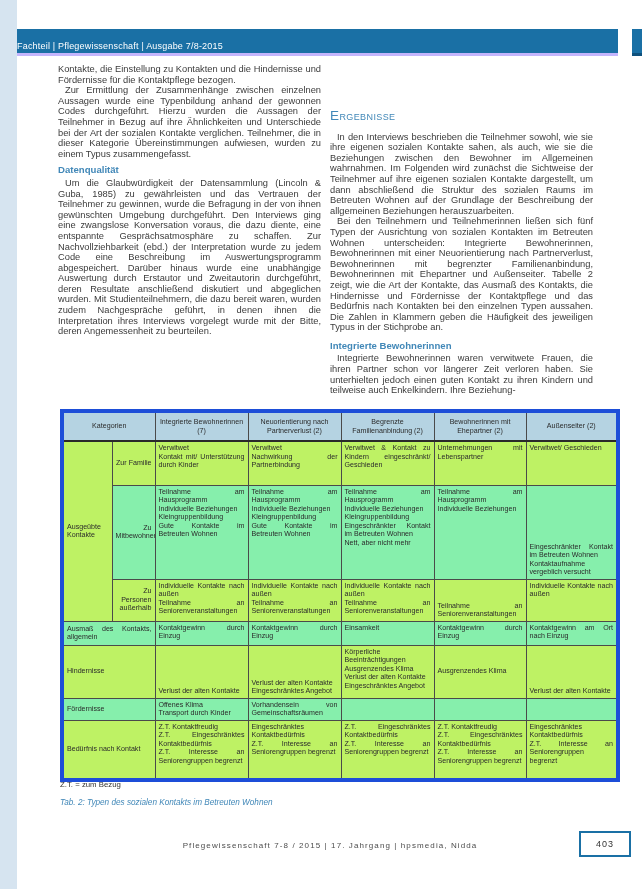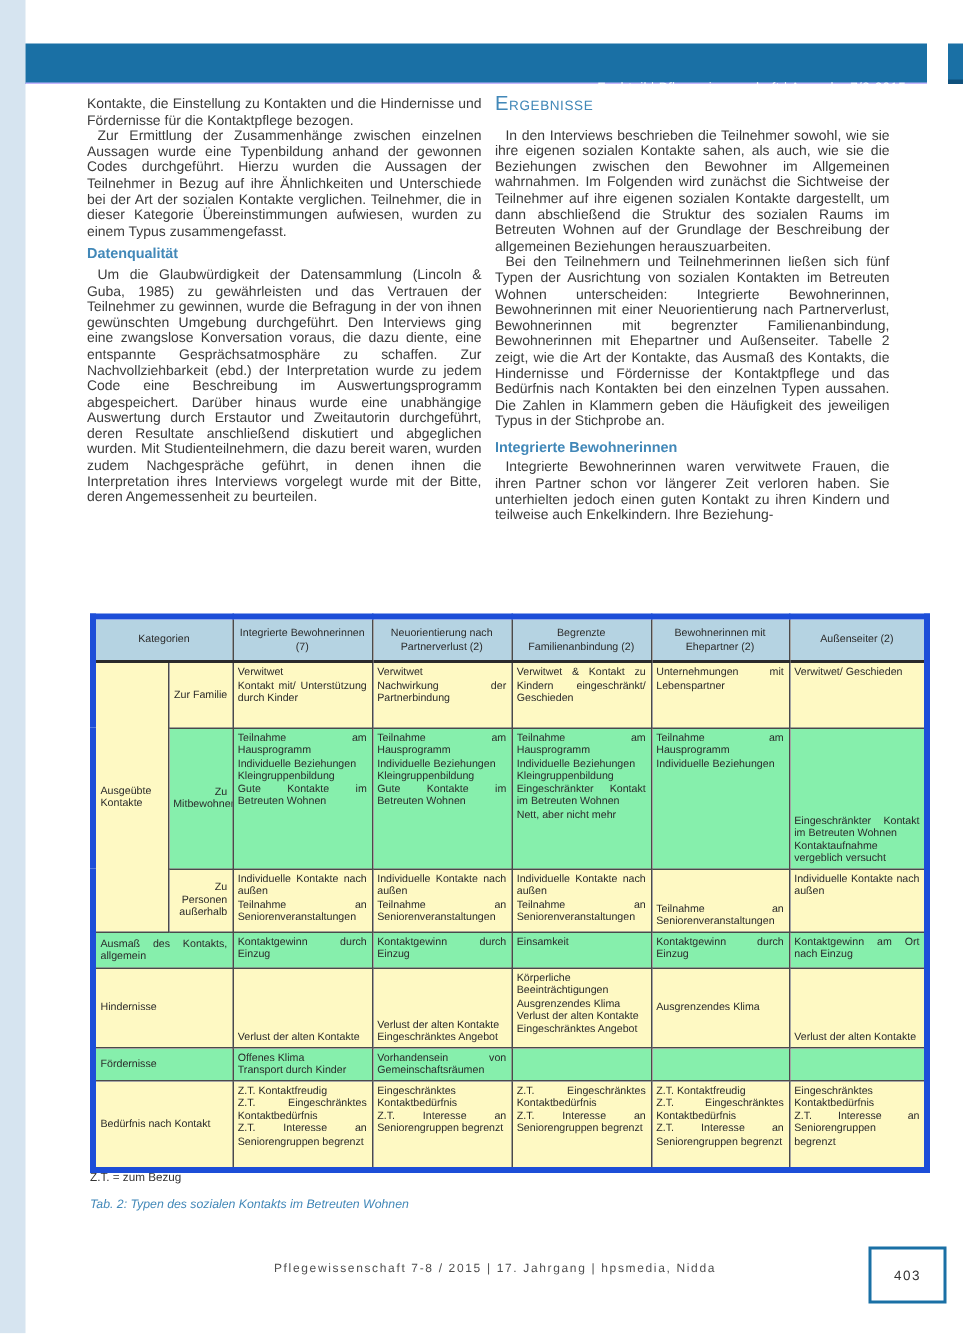--- a/index.html
+++ b/index.html
@@ -2,60 +2,60 @@
 <html lang="de"><head>
 <meta charset="utf-8">
 <style>
   html,body{margin:0;padding:0;background:#ffffff;}
   .page{position:relative;width:642px;height:889px;background:#ffffff;
         font-family:"Liberation Sans",sans-serif;overflow:hidden;}
   .left-strip{position:absolute;left:0;top:0;width:17px;height:889px;background:#d6e4f0;}
 
   
   .header-band{position:absolute;left:17px;top:29px;width:601px;height:27px;
-        background:#1a70a5;border-bottom:1px solid #c4b5fd;box-sizing:border-box;
-        color:#ffffff;font-size:9px;text-align:right;padding:24px 14px 0 0;letter-spacing:.2px;}
+        background:#1a70a5;border-bottom:3px solid #c4b5fd;box-sizing:border-box;
+        color:#ffffff;font-size:9px;text-align:left;padding:12px 14px 0 0;letter-spacing:.2px;}
   .header-band-end{position:absolute;left:632px;top:29px;width:10px;height:27px;
         background:#1a70a5;border-bottom:3px solid #0f517d;box-sizing:border-box;}
 
   
   .col{position:absolute;top:64px;width:263px;font-size:9.3px;line-height:10.6px;
         color:#3b3b3b;text-align:justify;}
   .col-left{left:58px;}
-  .col-right{left:330px;}
+  .col-right{left:330px;margin-top:47px;}
   .col p{margin:0;}
   .indent{text-indent:7px;}
   .subheading{color:#4288b8;font-size:9.6px;font-weight:bold;margin:6px 0 2px;text-align:left;}
   .mt{margin-top:8px;}
   .big-heading{color:#4288b8;font-size:13.5px;font-variant:small-caps;font-weight:normal;
         letter-spacing:.4px;margin:0 0 10px;text-align:left;}
 
   
   .tbl-wrap{position:absolute;left:60px;top:409px;}
   table{border-collapse:collapse;table-layout:fixed;width:556px;
         font-size:7.1px;line-height:8.5px;color:#2b2b2b;border:4px solid #1d4ed8;}
   td,th{border:1px solid #4a4a4a;padding:2px 3px;vertical-align:top;overflow:hidden;box-sizing:border-box;}
   th{background:#b5d3e2;font-weight:normal;text-align:center;vertical-align:middle;border-bottom:2px solid #2a2a2a;}
   .bg-b{background:#86efac;}
-  .bg-w{background:#fef9c3;}
+  .bg-w{background:#bef264;}
   .cell{white-space:pre-line;text-align:justify;}
   .group-cell{vertical-align:middle;text-align:left;}
   .sublabel{text-align:right;vertical-align:middle;}
   .rowlabel{vertical-align:middle;text-align:left;text-align:justify;}
   .v-mid{vertical-align:middle;}
   .v-bot{vertical-align:bottom;}
   tr.r1{height:44px;} tr.r2{height:94px;} tr.r3{height:42px;} tr.r4{height:24px;}
   tr.r5{height:53px;} tr.r6{height:21px;} tr.r7{height:60px;} tr.rh{height:30px;}
 
   
   .footnote{position:absolute;left:60px;top:780px;font-size:7.8px;color:#333;}
   .caption{position:absolute;left:60px;top:798px;font-size:8.2px;color:#4288b8;font-style:italic;}
   .footer-line{position:absolute;left:90px;top:841px;width:480px;text-align:center;
         font-size:8px;letter-spacing:1.1px;color:#4d4d4d;}
-  .page-box{position:absolute;left:579px;top:831px;width:52px;height:38px;
+  .page-box{position:absolute;left:579px;top:831px;width:52px;height:26px;
         border:2px solid #1a70a5;box-sizing:border-box;display:flex;align-items:center;
         justify-content:center;font-size:9px;letter-spacing:1px;color:#333;}
 </style>
 </head>
 <body>
 
 <div class="page">
 
   <div class="left-strip"></div>
 

